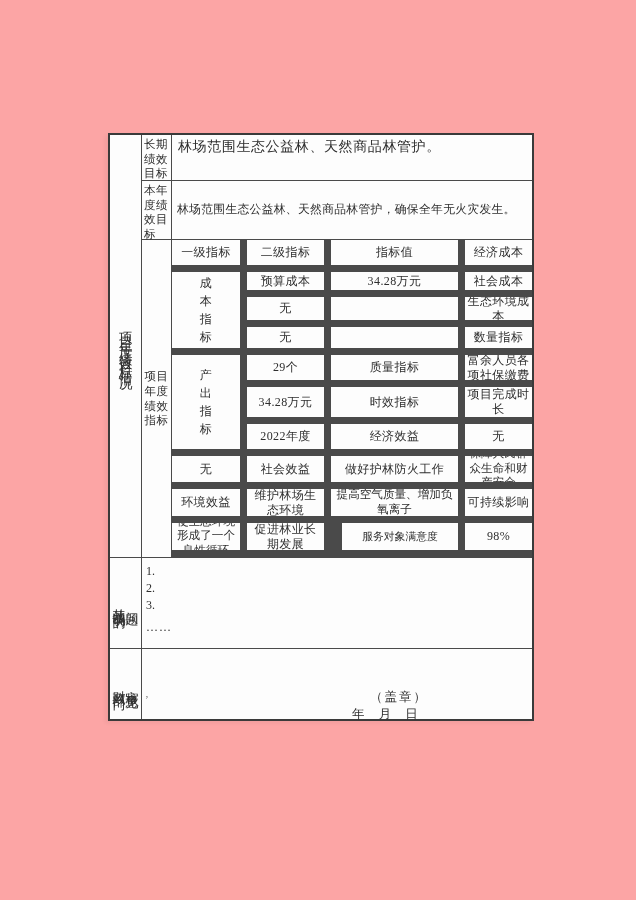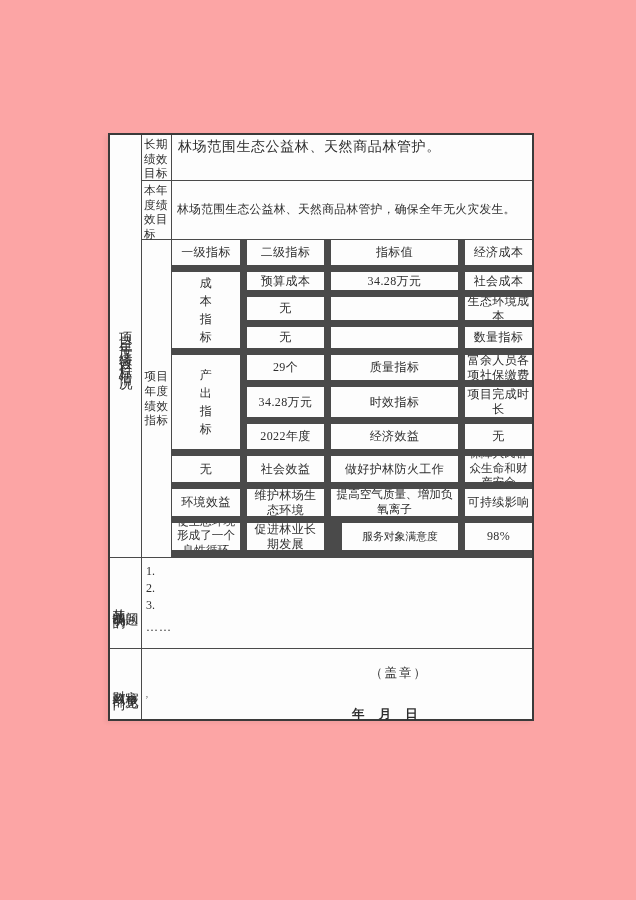--- a/index.html
+++ b/index.html
@@ -67,22 +67,22 @@
   .g-benefit{grid-column:1;grid-row:8/13;}
   
   .sec-notes{height:90px;display:flex;border-top:1px solid #4a4a4a;}
   .labelpair{width:31px;display:flex;align-items:center;justify-content:center;}
   .labelpair .vtext{letter-spacing:2px;font-size:13px;}
   .cell-notes{flex:1;font-size:12px;padding:5px 2px 0 4px;line-height:17px;}
   .cell-notes .dots{margin-top:5px;letter-spacing:1px;}
   
   .sec-review{flex:1;display:flex;border-top:1px solid #4a4a4a;}
   .cell-review{flex:1;position:relative;font-size:12.5px;}
-  .seal{position:absolute;left:228px;top:16px;letter-spacing:2px;}
-  .dateline{position:absolute;left:210px;top:57px;word-spacing:7px;letter-spacing:2px;font-weight:bold;}
+  .seal{position:absolute;left:228px;top:40px;letter-spacing:2px;}
+  .dateline{position:absolute;left:210px;top:57px;word-spacing:7px;letter-spacing:2px;}
   .stray{position:absolute;left:3px;top:44px;color:#6a6a6a;font-size:11px;}
 </style>
 </head>
 <body>
 
 <div class="canvas">
   <div class="ptable">
 
     <div class="sec-top">
       <div class="col1 bR">

